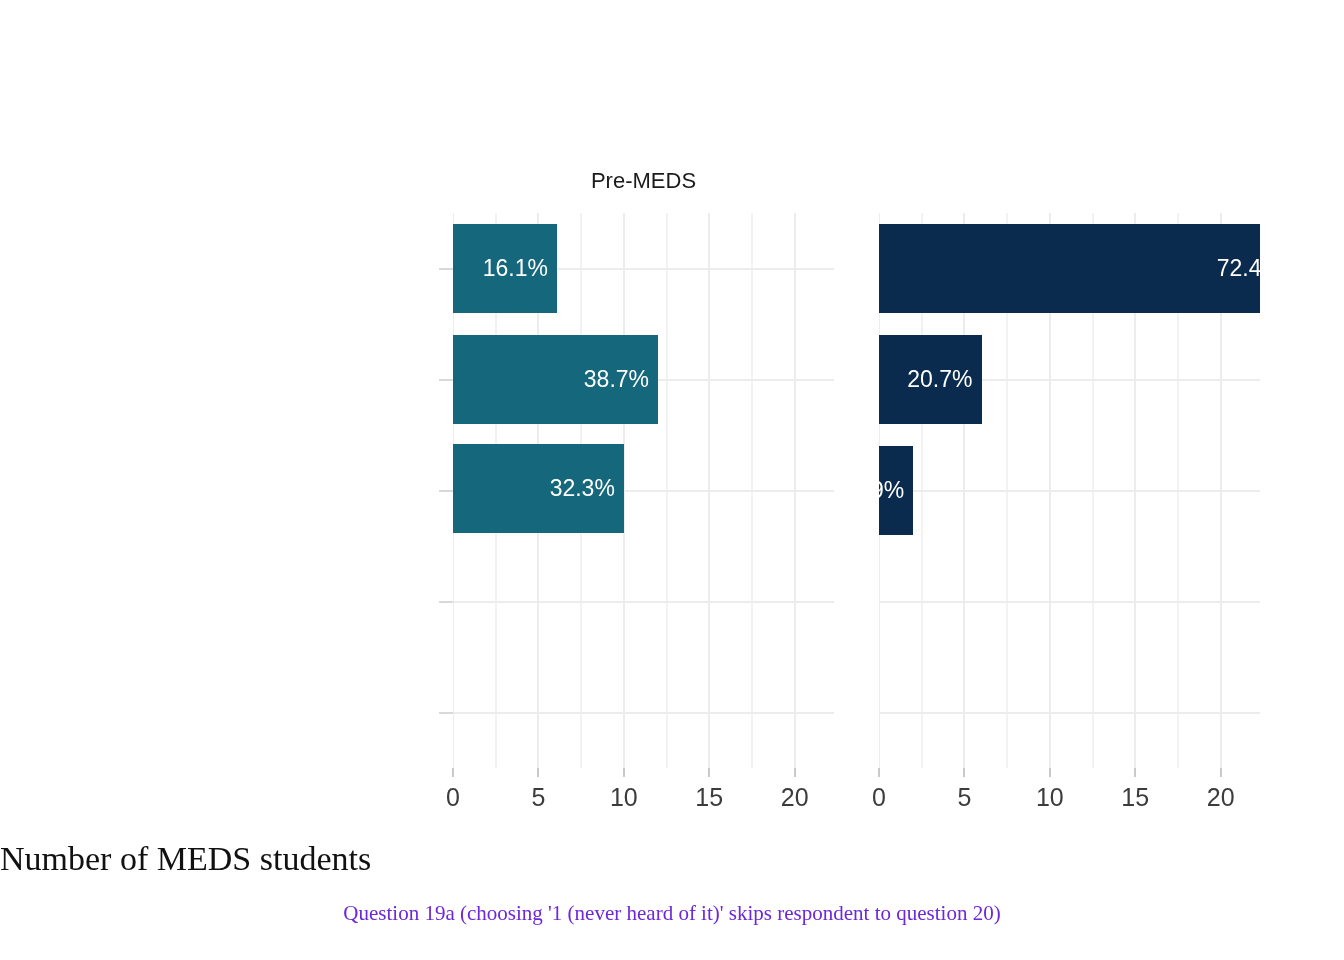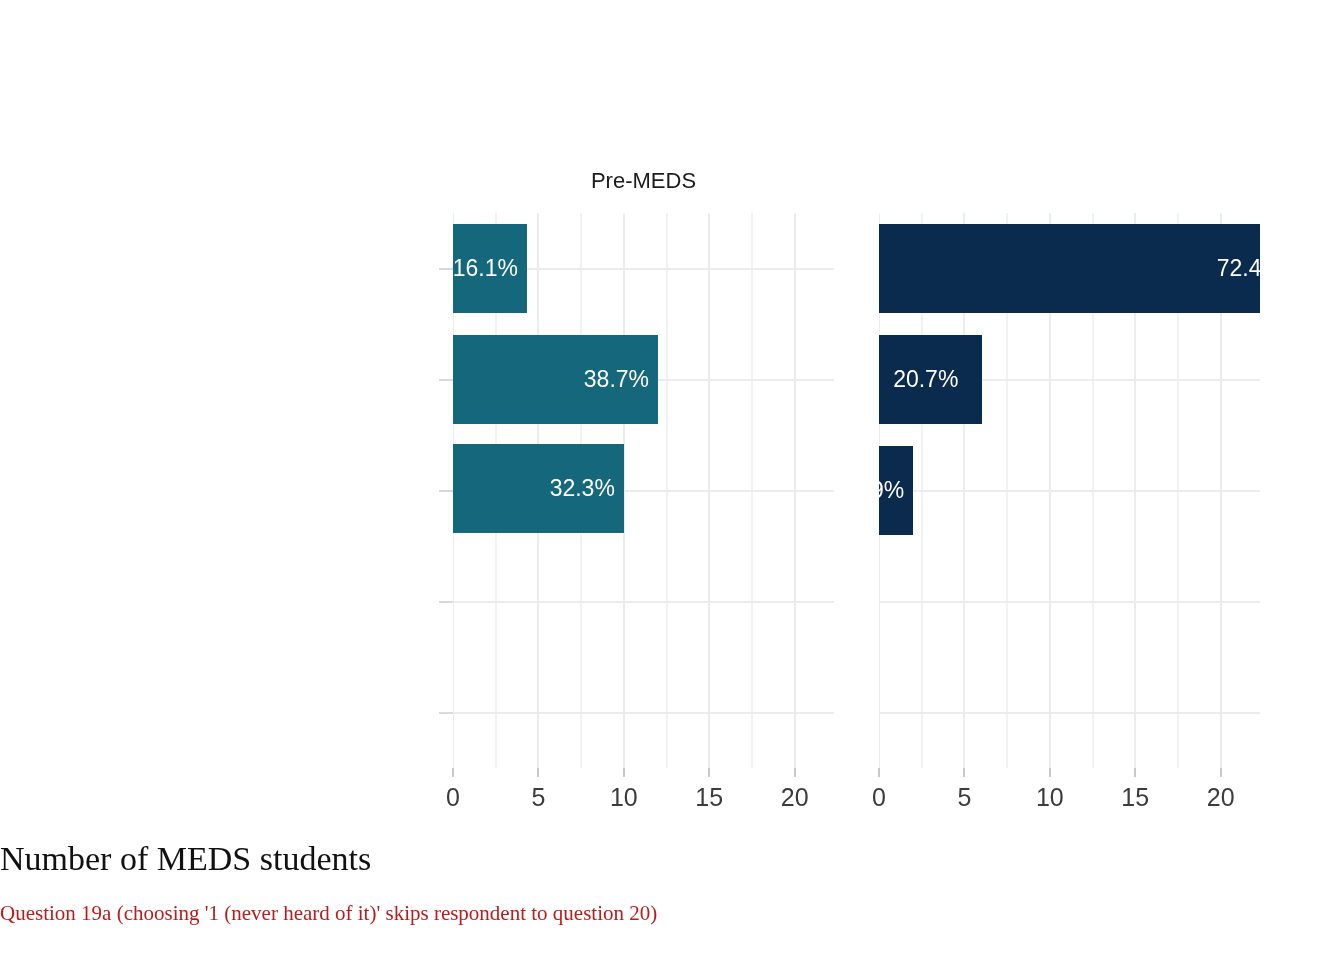--- a/index.html
+++ b/index.html
@@ -59,22 +59,22 @@
     position:absolute;top:570px;font-size:25px;color:#3c3c3c;
     transform:translateX(-50%);white-space:nowrap;
   }
 
   
   .axis-title{
     position:absolute;left:0;right:0;top:840px;text-align:left;
     font-family:"Liberation Serif", serif;font-size:34px;color:#111111;
   }
   .caption{
-    position:absolute;left:0;right:0;top:901px;text-align:left;
-    font-family:"Liberation Serif", serif;font-size:21px;color:#b91c1c;
+    position:absolute;left:0;right:0;top:901px;text-align:center;
+    font-family:"Liberation Serif", serif;font-size:21px;color:#6d28d9;
   }
 </style>
 </head>
 <body>
 
 <div id="chart-root">
 
 
   <div class="panel" id="panel-pre">
     <div class="panel-title">Pre-MEDS</div>
@@ -92,21 +92,21 @@
         <div class="gridline" style="left: 84.426px;"></div>
         <div class="gridline" style="left: 169.852px;"></div>
         <div class="gridline" style="left: 255.278px;"></div>
         <div class="gridline" style="left: 340.704px;"></div>
         <div class="hgrid" style="top: 54.5px;"></div>
         <div class="hgrid" style="top: 165.5px;"></div>
         <div class="hgrid" style="top: 276.5px;"></div>
         <div class="hgrid" style="top: 387.5px;"></div>
         <div class="hgrid" style="top: 498.5px;"></div>
         <div class="bar-row" style="top: 11.1px; height: 88.8px;">
-          <div class="bar" style="width: 74px; background: rgb(21, 103, 124);">
+          <div class="bar" style="width: 104px; background: rgb(21, 103, 124);">
             <span class="bar-label">16.1%</span>
           </div>
         </div>
         <div class="bar-row" style="top: 122.1px; height: 88.8px;">
           <div class="bar" style="width: 205.022px; background: rgb(21, 103, 124);">
             <span class="bar-label">38.7%</span>
           </div>
         </div>
         <div class="bar-row" style="top: 231px; height: 88.8px;">
           <div class="bar" style="width: 170.852px; background: rgb(21, 103, 124);">
@@ -154,21 +154,21 @@
         <div class="hgrid" style="top: 165.5px;"></div>
         <div class="hgrid" style="top: 276.5px;"></div>
         <div class="hgrid" style="top: 387.5px;"></div>
         <div class="hgrid" style="top: 498.5px;"></div>
         <div class="bar-row" style="top: 11.1px; height: 88.8px;">
           <div class="bar" style="width: 412px; background: rgb(10, 43, 77);">
             <span class="bar-label">72.4%</span>
           </div>
         </div>
         <div class="bar-row" style="top: 122.1px; height: 88.8px;">
-          <div class="bar" style="width: 102.511px; background: rgb(10, 43, 77); justify-content: center;">
+          <div class="bar" style="width: 102.511px; background: rgb(10, 43, 77);">
             <span class="bar-label">20.7%</span>
           </div>
         </div>
         <div class="bar-row" style="top: 233.1px; height: 88.8px;">
           <div class="bar" style="width: 34.1704px; background: rgb(10, 43, 77);">
             <span class="bar-label">6.9%</span>
           </div>
         </div>
         <div class="bar-row" style="top: 344.1px; height: 88.8px;">
           <div class="bar-zero" style="width: 0px;"></div>

